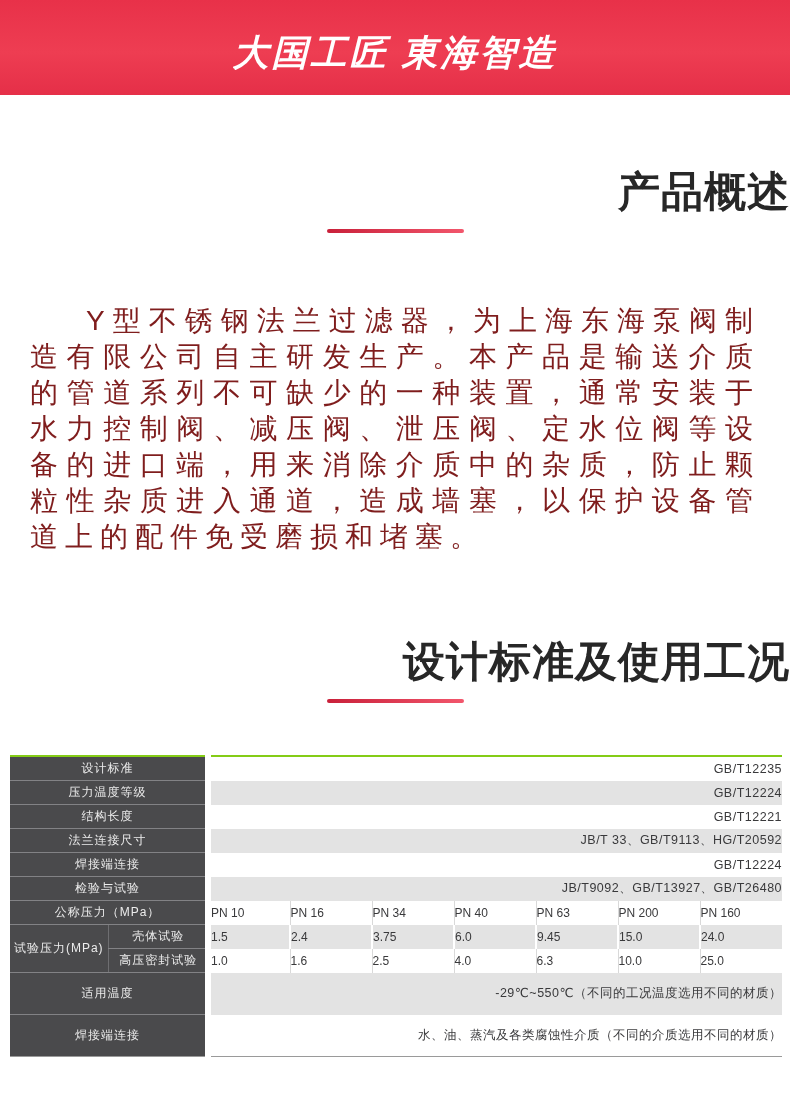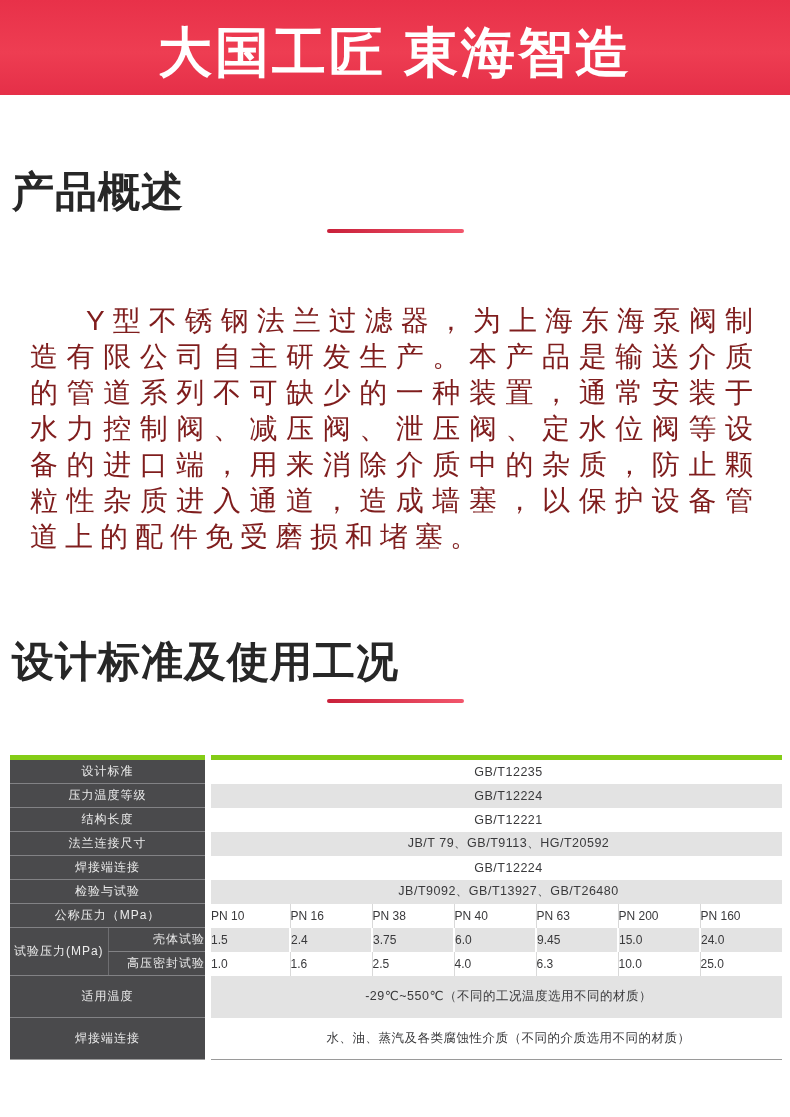--- a/index.html
+++ b/index.html
@@ -8,62 +8,62 @@
     font-family:"Liberation Sans","DejaVu Sans",sans-serif;
     position:relative;overflow:hidden;
   }
   
   .banner{
     width:790px;height:95px;
     background:linear-gradient(180deg,#e83149 0%,#ee3d52 55%,#e52f48 100%);
     display:flex;align-items:center;justify-content:center;
   }
   .banner-title{
-    color:#ffffff;font-size:54px;font-weight:bold;
-    letter-spacing:3px;padding-top:12px;white-space:pre;
+    color:#ffffff;font-size:36px;font-weight:bold;
+    letter-spacing:3px;padding-top:12px;white-space:pre;font-style:italic;
   }
   
   .section-title{
-    margin:12px;text-align:left;color:#272727;
+    margin:0;text-align:right;color:#272727;
     font-size:42px;font-weight:bold;line-height:50px;letter-spacing:1px;
   }
   .t1{margin-top:72px;}
   .t2{margin-top:82px;}
   .title-underline{
     width:137px;height:4px;border-radius:2px;
     margin:12px auto 0 auto;
     background:linear-gradient(90deg,#c9203a 0%,#f2566c 100%);
   }
   
   .overview{
     margin:70px 30px 0 30px;
     font-size:28px;line-height:36px;letter-spacing:7px;
     color:#7f1d1d;text-align:justify;text-indent:56px;
   }
   
   .spec-table{
     margin:52px 8px 0 10px;
     width:772px;table-layout:fixed;border-collapse:collapse;
-    border-top:5px solid #84cc16;border-bottom:1px solid #9a9a9a;
+    border-top:2px solid #84cc16;border-bottom:1px solid #9a9a9a;
     font-size:12px;color:#39393b;
   }
   .spec-table td{height:23px;padding:0;vertical-align:middle;}
   tr.tall td{height:41px;}
   td.lbl{
     background:#4a4a4c;color:#ececec;text-align:center;
     border-bottom:1px solid #828285;letter-spacing:1px;
   }
   tr:last-child td.lbl{border-bottom:none;}
   td.sublbl{
-    background:#4a4a4c;color:#ececec;text-align:right;padding-left:3px;
+    background:#4a4a4c;color:#ececec;text-align:center;padding-left:3px;
     border-left:1px solid #6e6e71;border-bottom:1px solid #828285;
     letter-spacing:1px;
   }
   td.data{
-    padding-left:24px;text-align:center;font-size:12.5px;
+    padding-left:24px;text-align:right;font-size:12.5px;
     border-left:6px solid #ffffff;letter-spacing:0.5px;
   }
   td.cell{text-align:left;}
   td.gap6{border-left:6px solid #ffffff;}
   tr.bg-w td.data, tr.bg-w td.cell{background:#ffffff;}
   tr.bg-g td.data, tr.bg-g td.cell{background:#e3e3e3;}
   tr.bg-w td.cell + td.cell{border-left:1px solid #d9d9d9;}
   tr.bg-g td.cell + td.cell{border-left:2px solid #ffffff;}
 </style>
 </head>
@@ -101,35 +101,35 @@
   <tr class="bg-g">
     <td class="lbl" colspan="2">压力温度等级</td>
     <td class="data" colspan="7">GB/T12224</td>
   </tr>
   <tr class="bg-w">
     <td class="lbl" colspan="2">结构长度</td>
     <td class="data" colspan="7">GB/T12221</td>
   </tr>
   <tr class="bg-g">
     <td class="lbl" colspan="2">法兰连接尺寸</td>
-    <td class="data" colspan="7">JB/T 79、GB/T9113、HG/T20592</td>
+    <td class="data" colspan="7">JB/T 33、GB/T9113、HG/T20592</td>
   </tr>
   <tr class="bg-w">
     <td class="lbl" colspan="2">焊接端连接</td>
     <td class="data" colspan="7">GB/T12224</td>
   </tr>
   <tr class="bg-g">
     <td class="lbl" colspan="2">检验与试验</td>
     <td class="data" colspan="7">JB/T9092、GB/T13927、GB/T26480</td>
   </tr>
   <tr class="bg-w">
     <td class="lbl" colspan="2">公称压力（MPa）</td>
     <td class="cell gap6">PN 10</td>
     <td class="cell">PN 16</td>
-    <td class="cell">PN 38</td>
+    <td class="cell">PN 34</td>
     <td class="cell">PN 40</td>
     <td class="cell">PN 63</td>
     <td class="cell">PN 200</td>
     <td class="cell">PN 160</td>
   </tr>
   <tr class="bg-g">
     <td class="lbl" rowspan="2">试验压力(MPa)</td>
     <td class="sublbl">壳体试验</td>
     <td class="cell gap6">1.5</td>
     <td class="cell">2.4</td>

